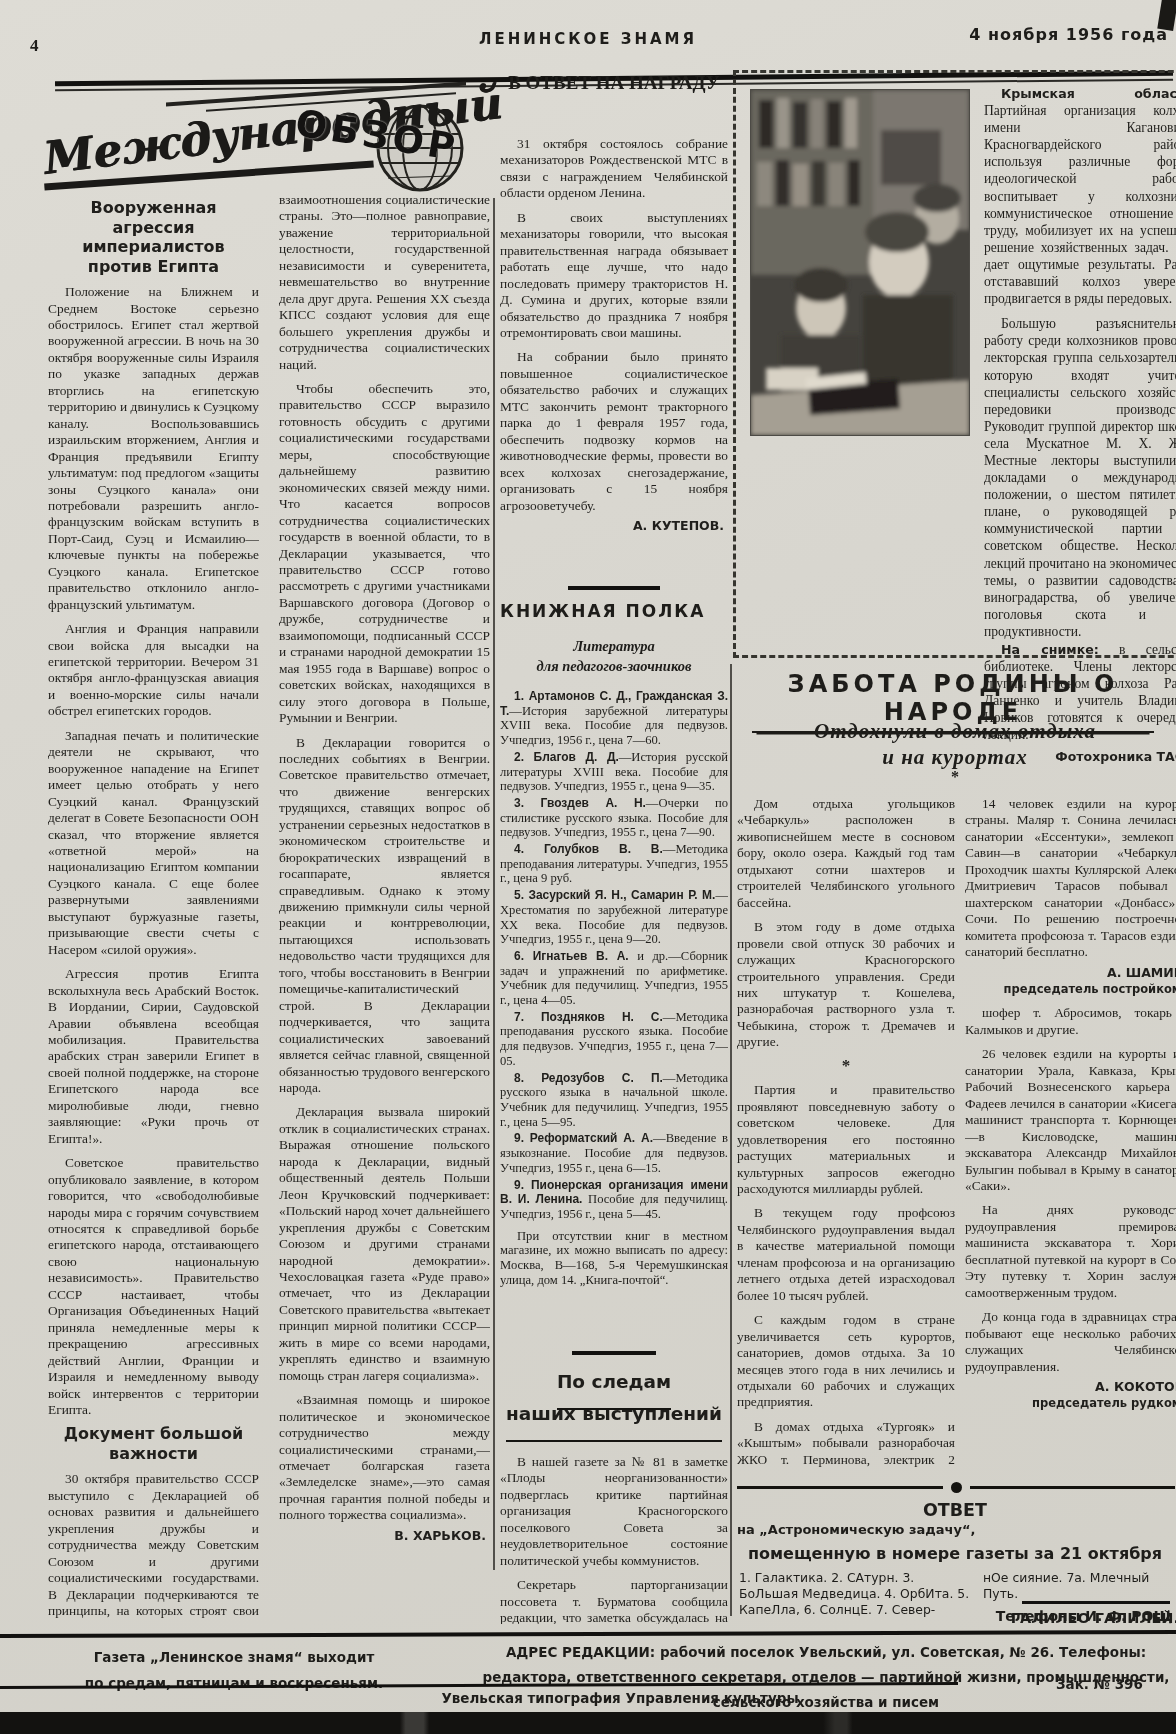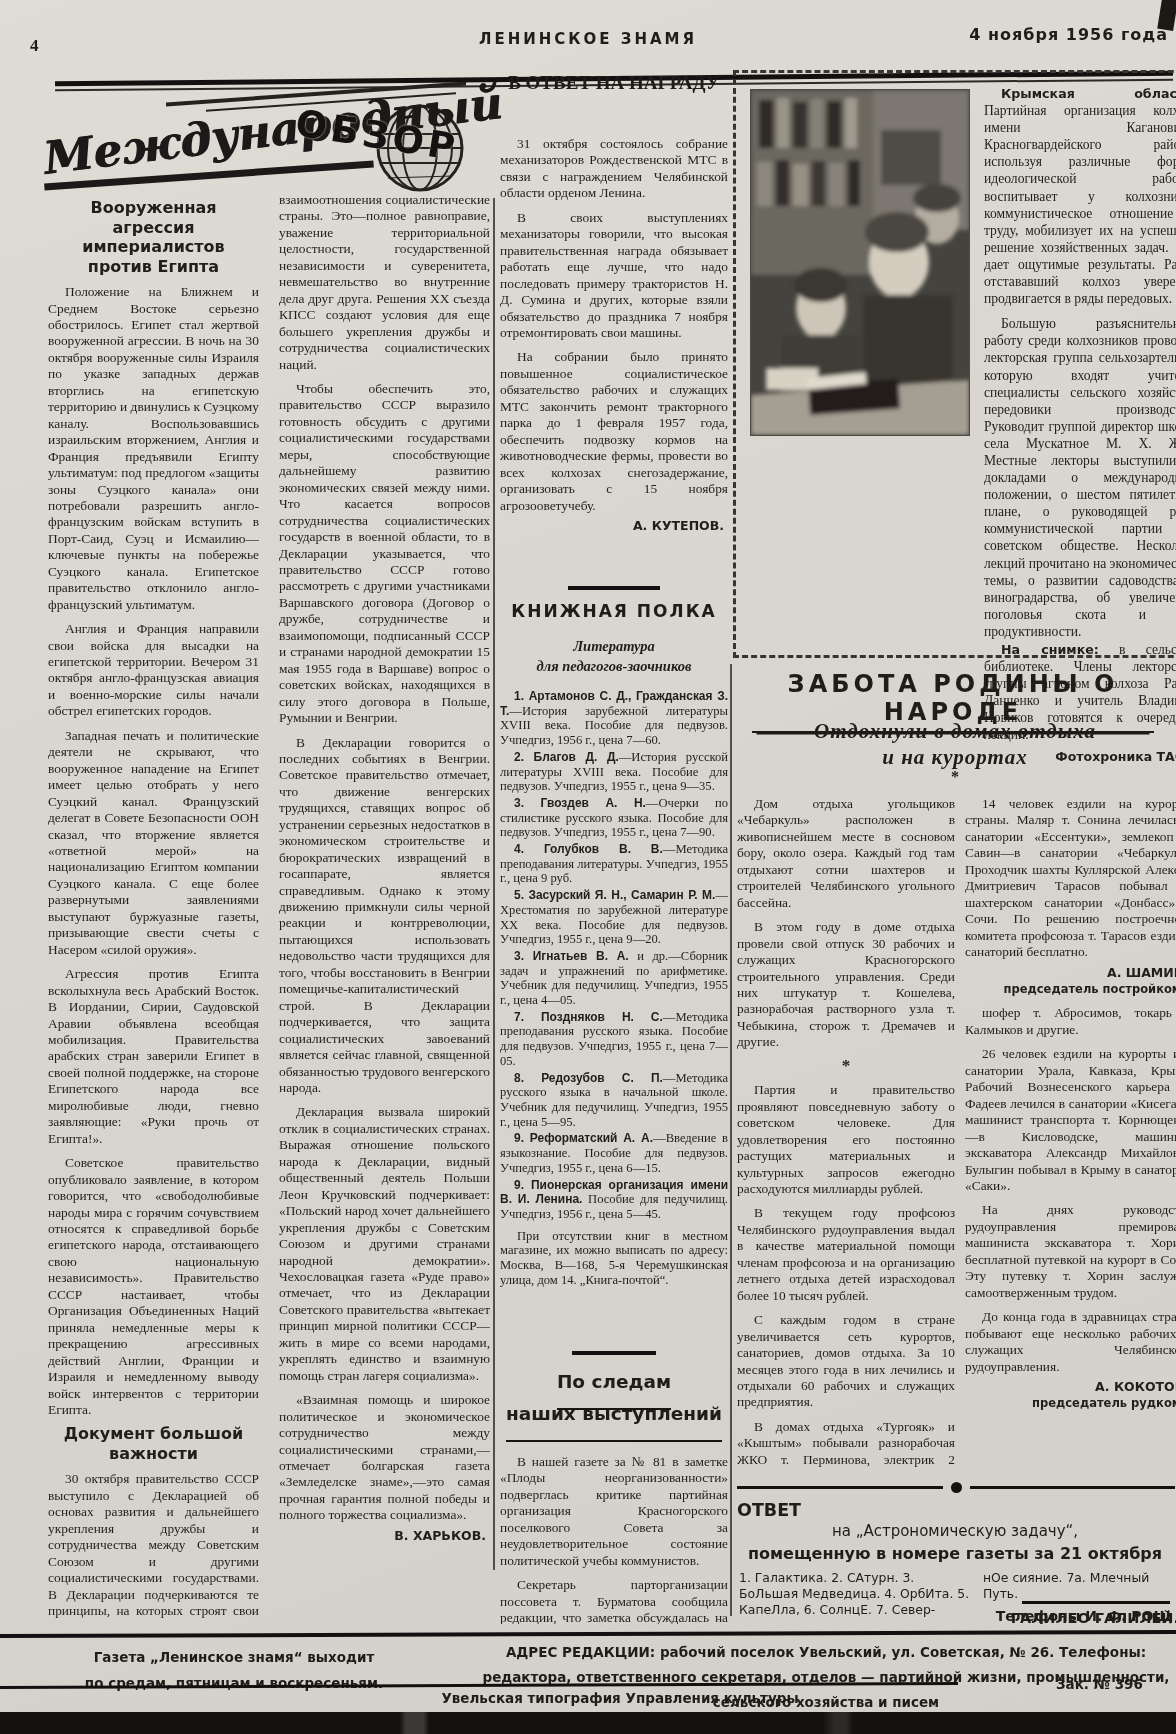--- a/index.html
+++ b/index.html
@@ -43,21 +43,21 @@
   .n-book{text-indent:14px;margin:0 0 2px;}
   .n-book b{font-family:Liberation Sans, sans-serif;font-size:.95em;}
   .n-note{text-indent:17px;margin-top:7px;}
   
   #intl-flow{left:48px;top:192px;width:442px;height:1430px;column-count:2;column-gap:20px;column-fill:auto;}
   
   #award-title{left:500px;top:70px;width:228px;text-align:center;font-weight:bold;font-size:19px;line-height:1.35;}
   #award-title span{display:block;}
   #award-flow{left:500px;top:128px;width:228px;height:430px;}
   #mid-div1{left:568px;top:586px;width:92px;height:3.5px;}
-  #books-title{left:500px;top:601px;width:228px;text-align:center;font-weight:bold;font-size:17px;letter-spacing:2px;}
+  #books-title{left:500px;top:601px;width:228px;text-align:left;font-weight:bold;font-size:17px;letter-spacing:2px;}
   #books-sub{left:500px;top:636px;width:228px;text-align:center;font-style:italic;font-weight:bold;font-size:14.5px;line-height:1.4;}
   #books-flow{left:500px;top:689px;width:228px;height:656px;font-size:12.6px;line-height:14.7px;}
   #mid-div2{left:572px;top:1351px;width:84px;height:4px;}
   #follow-title{left:500px;top:1366px;width:228px;text-align:center;font-weight:bold;font-size:18.5px;line-height:1.75;}
   #follow-title span{border-bottom:2.5px solid #161512;padding-bottom:16px;}
   #follow-flow{left:500px;top:1446px;width:228px;height:178px;}
   
   #vrule1{left:493px;top:198px;width:1.5px;height:1372px;background:#514f4a;}
   #vrule2{left:730px;top:664px;width:1.5px;height:952px;background:#514f4a;}
   
@@ -71,22 +71,22 @@
   #care-sub{left:745px;top:718px;width:420px;text-align:center;font-style:italic;font-weight:bold;
             font-size:21px;line-height:1.25;letter-spacing:1px;}
   #care-star{left:745px;top:768px;width:420px;text-align:center;font-weight:bold;font-size:16px;}
   #care-colA{left:737px;top:788px;width:218px;height:684px;}
   #care-colB{left:965px;top:788px;width:228px;height:684px;}
   
   #care-div{left:737px;top:1482px;width:438px;display:flex;align-items:center;gap:8px;}
   #care-div .line{flex:1;height:2.5px;background:#14130f;}
   #care-div .dot{width:11px;height:11px;border-radius:50%;background:#14130f;}
   
-  #answer-t1{left:737px;top:1500px;width:436px;text-align:left;font-weight:bold;font-size:17.5px;}
-  #answer-t2{left:737px;top:1522px;width:436px;text-align:center;font-weight:normal;font-size:15px;}
+  #answer-t1{left:737px;top:1500px;width:436px;text-align:center;font-weight:bold;font-size:17.5px;}
+  #answer-t2{left:737px;top:1522px;width:436px;font-weight:bold;font-size:13px;}
   #answer-t3{left:737px;top:1544px;width:436px;text-align:center;font-weight:bold;font-size:16px;}
   #answer-cols{left:739px;top:1570px;width:440px;display:flex;gap:12px;font-size:13px;line-height:16px;}
   #answer-left{width:232px;font-family:"DejaVu Sans","Liberation Sans",sans-serif;font-size:12.4px;}
   #answer-right{flex:1;font-family:"DejaVu Sans","Liberation Sans",sans-serif;font-size:12.4px;}
   #answer-sig{margin-top:8px;text-align:right;font-weight:bold;font-size:14.5px;font-family:"DejaVu Sans","Liberation Sans",sans-serif;}
   #editor-rule{left:1022px;top:1601px;width:148px;height:3px;}
   #editor-line{left:960px;top:1608px;width:212px;text-align:right;font-weight:bold;font-size:14px;}
   
   #footer-rule1{left:0;top:1632px;width:1176px;height:4px;transform:rotate(-0.2deg);}
   #footer-left{left:58px;top:1644px;width:352px;text-align:center;font-weight:bold;font-size:13.5px;line-height:26px;}
@@ -161,21 +161,21 @@
   <div class="abs" id="books-sub">
     <div>Литература</div>
     <div>для педагогов-заочников</div>
   </div>
   <div class="abs flow" id="books-flow">
       <div class="n-book"><b>1. Артамонов С. Д., Гражданская З. Т.</b>—История зарубежной литературы XVIII века. Пособие для педвузов. Учпедгиз, 1956 г., цена 7—60.</div>
       <div class="n-book"><b>2. Благов Д. Д.</b>—История русской литературы XVIII века. Пособие для педвузов. Учпедгиз, 1955 г., цена 9—35.</div>
       <div class="n-book"><b>3. Гвоздев А. Н.</b>—Очерки по стилистике русского языка. Пособие для педвузов. Учпедгиз, 1955 г., цена 7—90.</div>
       <div class="n-book"><b>4. Голубков В. В.</b>—Методика преподавания литературы. Учпедгиз, 1955 г., цена 9 руб.</div>
       <div class="n-book"><b>5. Засурский Я. Н., Самарин Р. М.</b>—Хрестоматия по зарубежной литературе XX века. Пособие для педвузов. Учпедгиз, 1955 г., цена 9—20.</div>
-      <div class="n-book"><b>3. Игнатьев В. А.</b> и др.—Сборник задач и упражнений по арифметике. Учебник для педучилищ. Учпедгиз, 1955 г., цена 4—05.</div>
+      <div class="n-book"><b>6. Игнатьев В. А.</b> и др.—Сборник задач и упражнений по арифметике. Учебник для педучилищ. Учпедгиз, 1955 г., цена 4—05.</div>
       <div class="n-book"><b>7. Поздняков Н. С.</b>—Методика преподавания русского языка. Пособие для педвузов. Учпедгиз, 1955 г., цена 7—05.</div>
       <div class="n-book"><b>8. Редозубов С. П.</b>—Методика русского языка в начальной школе. Учебник для педучилищ. Учпедгиз, 1955 г., цена 5—95.</div>
       <div class="n-book"><b>9. Реформатский А. А.</b>—Введение в языкознание. Пособие для педвузов. Учпедгиз, 1955 г., цена 6—15.</div>
       <div class="n-book"><b>9. Пионерская организация имени В. И. Ленина.</b> Пособие для педучилищ. Учпедгиз, 1956 г., цена 5—45.</div>
       <div class="n-note">При отсутствии книг в местном магазине, их можно выписать по адресу: Москва, В—168, 5-я Черемушкинская улица, дом 14. „Книга-почтой“.</div>
     </div>
   <div class="abs rule" id="mid-div2"></div>
 
   <div class="abs sans" id="follow-title">
     <div><span>По следам</span></div>

